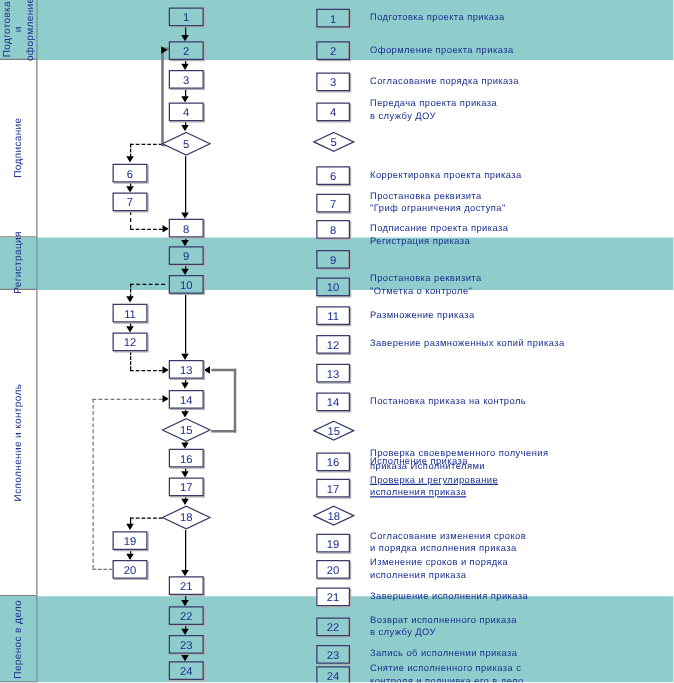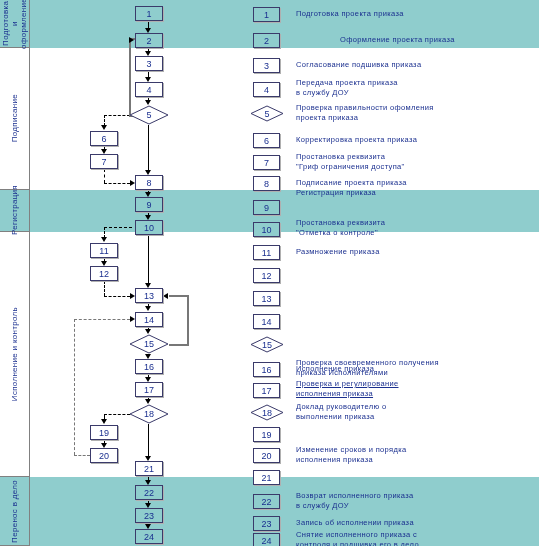--- a/index.html
+++ b/index.html
@@ -231,68 +231,69 @@
       <div class="node" style="left: 105px; top: 461px; width: 28px; height: 15px; background: rgb(255, 255, 255);">21</div>
       <div class="node teal" style="left: 105px; top: 485px; width: 28px; height: 15px;">22</div>
       <div class="node teal" style="left: 105px; top: 508px; width: 28px; height: 15px;">23</div>
       <div class="node teal" style="left: 105px; top: 529px; width: 28px; height: 15px;">24</div>
     </div>
 
   <div id="legend">
       <div class="lg-box teal" style="top: 7px;">1</div>
       <div class="lg-txt" style="top: 9px;">Подготовка проекта приказа</div>
       <div class="lg-box teal" style="top: 33px;">2</div>
-      <div class="lg-txt" style="top: 35px; margin-left: 44px;">Оформление проекта приказа</div>
+      <div class="lg-txt" style="top: 35px;">Оформление проекта приказа</div>
       <div class="lg-box" style="background: rgb(255, 255, 255); top: 58px;">3</div>
-      <div class="lg-txt" style="top: 60px;">Согласование подшивка приказа</div>
+      <div class="lg-txt" style="top: 60px;">Согласование порядка приказа</div>
       <div class="lg-box" style="background: rgb(255, 255, 255); top: 82px;">4</div>
       <div class="lg-txt" style="top: 78px;">Передача проекта приказа
 в службу ДОУ</div>
       <div class="lg-dia" style="top: 105px;"><svg class="dshape" viewBox="0 0 34 17" preserveAspectRatio="none">
           <polygon points="17,1 33,8.5 17,16 1,8.5" fill="#ffffff" stroke="#3a3a6a" stroke-width="1"></polygon>
         </svg><span class="dlabel">5</span></div>
-      <div class="lg-txt" style="top: 103px;">Проверка правильности офомления
-проекта приказа</div>
       <div class="lg-box" style="background: rgb(255, 255, 255); top: 133px;">6</div>
       <div class="lg-txt" style="top: 135px;">Корректировка проекта приказа</div>
       <div class="lg-box" style="background: rgb(255, 255, 255); top: 155px;">7</div>
       <div class="lg-txt" style="top: 152px;">Простановка реквизита
 "Гриф ограничения доступа"</div>
       <div class="lg-box" style="background: rgb(255, 255, 255); top: 176px;">8</div>
       <div class="lg-txt" style="top: 178px;">Подписание проекта приказа</div>
       <div class="lg-box teal" style="top: 200px;">9</div>
       <div class="lg-txt" style="top: 188px;">Регистрация приказа</div>
       <div class="lg-box teal" style="top: 222px;">10</div>
       <div class="lg-txt" style="top: 218px;">Простановка реквизита
 "Отметка о контроле"</div>
       <div class="lg-box" style="background: rgb(255, 255, 255); top: 245px;">11</div>
       <div class="lg-txt" style="top: 247px;">Размножение приказа</div>
       <div class="lg-box" style="background: rgb(255, 255, 255); top: 268px;">12</div>
+      <div class="lg-txt" style="top: 270px;">Заверение размноженных копий приказа</div>
       <div class="lg-box" style="background: rgb(255, 255, 255); top: 291px;">13</div>
       <div class="lg-box" style="background: rgb(255, 255, 255); top: 314px;">14</div>
+      <div class="lg-txt" style="top: 316px;">Постановка приказа на контроль</div>
       <div class="lg-dia" style="top: 336px;"><svg class="dshape" viewBox="0 0 34 17" preserveAspectRatio="none">
           <polygon points="17,1 33,8.5 17,16 1,8.5" fill="#ffffff" stroke="#3a3a6a" stroke-width="1"></polygon>
         </svg><span class="dlabel">15</span></div>
       <div class="lg-txt" style="top: 334px; margin-top: 24px;">Проверка своевременного получения
 приказа Исполнителями</div>
       <div class="lg-box" style="background: rgb(255, 255, 255); top: 362px;">16</div>
       <div class="lg-txt" style="top: 364px;">Исполнение приказа</div>
       <div class="lg-box" style="background: rgb(255, 255, 255); top: 383px;">17</div>
       <div class="lg-txt" style="top: 379px; text-decoration: underline;">Проверка и регулирование
 исполнения приказа</div>
       <div class="lg-dia" style="top: 404px;"><svg class="dshape" viewBox="0 0 34 17" preserveAspectRatio="none">
           <polygon points="17,1 33,8.5 17,16 1,8.5" fill="#ffffff" stroke="#3a3a6a" stroke-width="1"></polygon>
         </svg><span class="dlabel">18</span></div>
-      <div class="lg-txt" style="top: 402px;">Доклад руководителю о
-выполнении приказа</div>
       <div class="lg-box" style="background: rgb(255, 255, 255); top: 427px;">19</div>
+      <div class="lg-txt" style="top: 424px;">Согласование изменения сроков
+и порядка исполнения приказа</div>
       <div class="lg-box" style="background: rgb(255, 255, 255); top: 448px;">20</div>
       <div class="lg-txt" style="top: 445px;">Изменение сроков и порядка
 исполнения приказа</div>
       <div class="lg-box" style="background: rgb(255, 255, 255); top: 470px;">21</div>
+      <div class="lg-txt" style="top: 472px;">Завершение исполнения приказа</div>
       <div class="lg-box teal" style="top: 494px;">22</div>
       <div class="lg-txt" style="top: 491px;">Возврат исполненного приказа
 в службу ДОУ</div>
       <div class="lg-box teal" style="top: 516px;">23</div>
       <div class="lg-txt" style="top: 518px;">Запись об исполнении приказа</div>
       <div class="lg-box teal" style="top: 533px;">24</div>
       <div class="lg-txt" style="top: 530px;">Снятие исполненного приказа с
 контроля и подшивка его в дело</div>
     </div>
 

